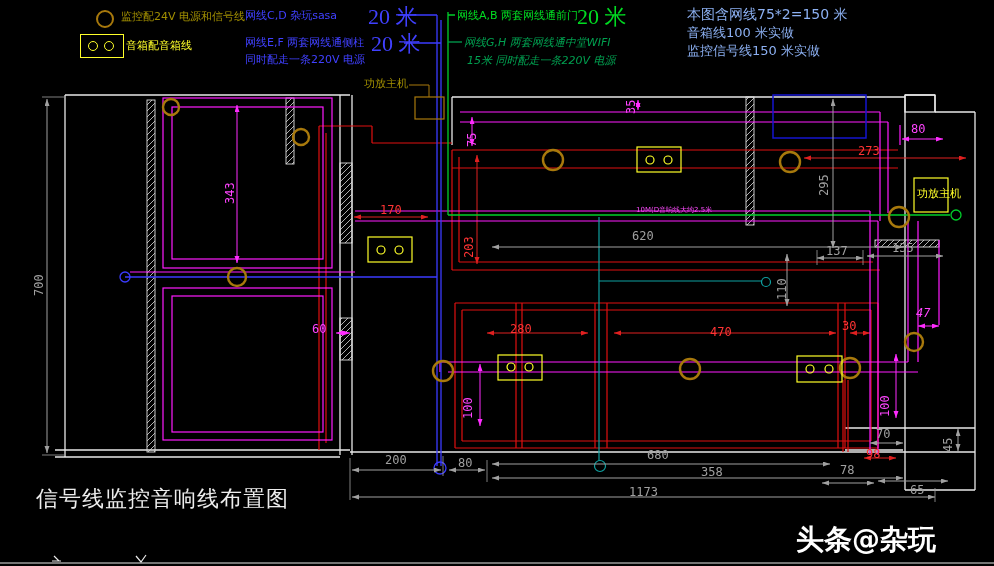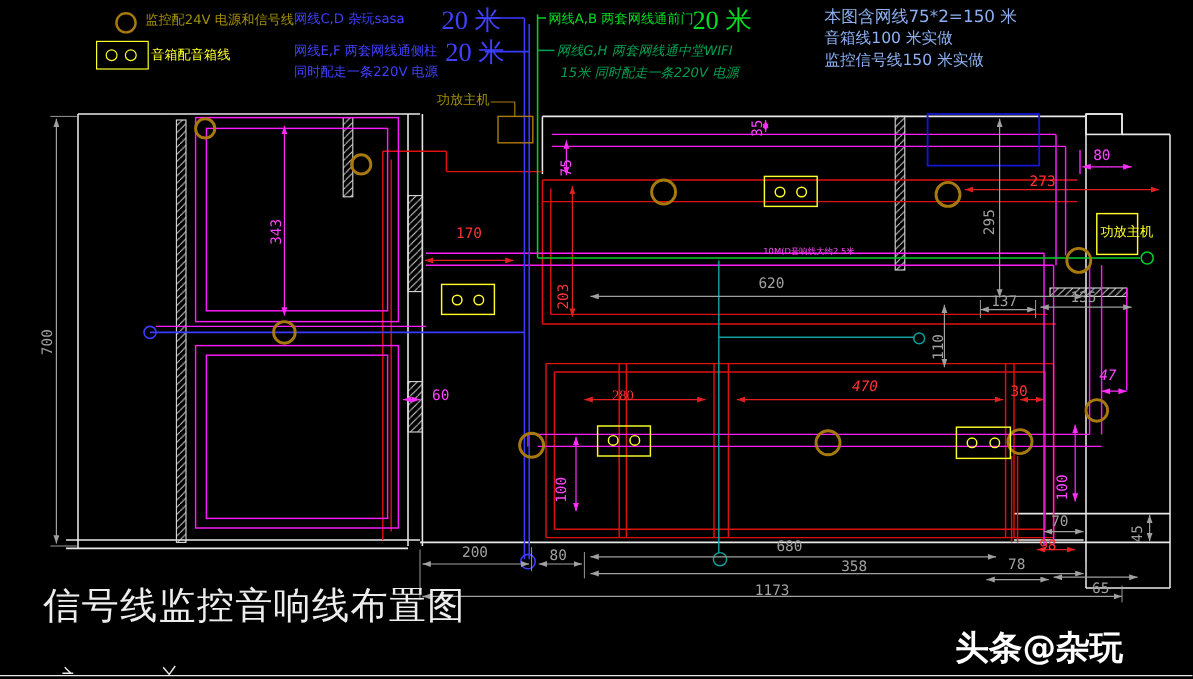--- a/index.html
+++ b/index.html
@@ -21,21 +21,21 @@
        white-space:nowrap;line-height:1;}
   .dim.gray{color:#a0a0a0;}
   .dim.red{color:#ff3434;}
   .dim.magenta{color:#ff44ff;}
   .dim.rot{transform-origin:0 0;transform:rotate(-90deg);}
   .legend-circle{position:absolute;width:14px;height:14px;border:2px solid #a8790c;
                  border-radius:50%;}
   .legend-spk{position:absolute;width:42px;height:22px;border:1px solid #ffff29;}
   .legend-spk i{position:absolute;top:6px;width:8px;height:8px;border:1px solid #ffff29;
                 border-radius:50%;}
-  .title{position:absolute;left:36px;top:484px;font-size:31px;color:#ededed;
+  .title{position:absolute;left:36px;top:484px;font-size:22px;color:#ededed;
          letter-spacing:1px;}
   .watermark{position:absolute;left:796px;top:521px;font-size:28px;font-weight:bold;
              color:#ffffff;}
   .anno{position:absolute;left:636px;top:205px;font-size:7px;color:#ff4bff;}
 </style>
 </head>
 <body>
 
 <div class="stage">
 
@@ -229,34 +229,34 @@
   <div class="t yel" style="left:917px;top:188px">功放主机</div>
 
   <div class="anno">10M(D音响线大约2.5米</div>
 
   <div class="title">信号线监控音响线布置图</div>
   <div class="watermark">头条@杂玩sasa</div>
 
   <div id="dims-layer">
         <div class="dim gray rot" style="left: 33px; top: 296px;">700</div>
         <div class="dim magenta rot" style="left: 224px; top: 204px;">343</div>
-        <div class="dim red" style="left: 380px; top: 188px;">170</div>
+        <div class="dim red" style="left: 380px; top: 204px;">170</div>
         <div class="dim magenta rot" style="left: 466px; top: 147px;">75</div>
         <div class="dim magenta rot" style="left: 625px; top: 114px;">35</div>
         <div class="dim red rot" style="left: 463px; top: 258px;">203</div>
         <div class="dim magenta" style="left: 911px; top: 123px;">80</div>
         <div class="dim red" style="left: 858px; top: 145px;">273</div>
         <div class="dim gray rot" style="left: 818px; top: 196px;">295</div>
         <div class="dim gray" style="left: 632px; top: 230px;">620</div>
         <div class="dim gray" style="left: 826px; top: 245px;">137</div>
         <div class="dim gray" style="left: 892px; top: 242px;">135</div>
         <div class="dim gray rot" style="left: 776px; top: 300px;">110</div>
-        <div class="dim magenta" style="left: 312px; top: 323px; margin-left: 48px;">60</div>
-        <div class="dim red" style="left: 510px; top: 323px; font-family: Liberation Serif, serif;">280</div>
-        <div class="dim red" style="left: 710px; top: 316px; font-style: italic;">470</div>
+        <div class="dim magenta" style="left: 312px; top: 323px;">60</div>
+        <div class="dim red" style="left: 510px; top: 323px;">280</div>
+        <div class="dim red" style="left: 710px; top: 326px;">470</div>
         <div class="dim red" style="left: 842px; top: 320px;">30</div>
         <div class="dim magenta" style="left: 916px; top: 307px; font-style: italic;">47</div>
         <div class="dim magenta rot" style="left: 462px; top: 419px;">100</div>
         <div class="dim magenta rot" style="left: 879px; top: 417px;">100</div>
         <div class="dim gray" style="left: 385px; top: 454px;">200</div>
         <div class="dim gray" style="left: 458px; top: 457px;">80</div>
         <div class="dim gray" style="left: 647px; top: 449px;">680</div>
         <div class="dim gray" style="left: 701px; top: 466px;">358</div>
         <div class="dim gray" style="left: 629px; top: 486px;">1173</div>
         <div class="dim gray" style="left: 840px; top: 464px;">78</div>

